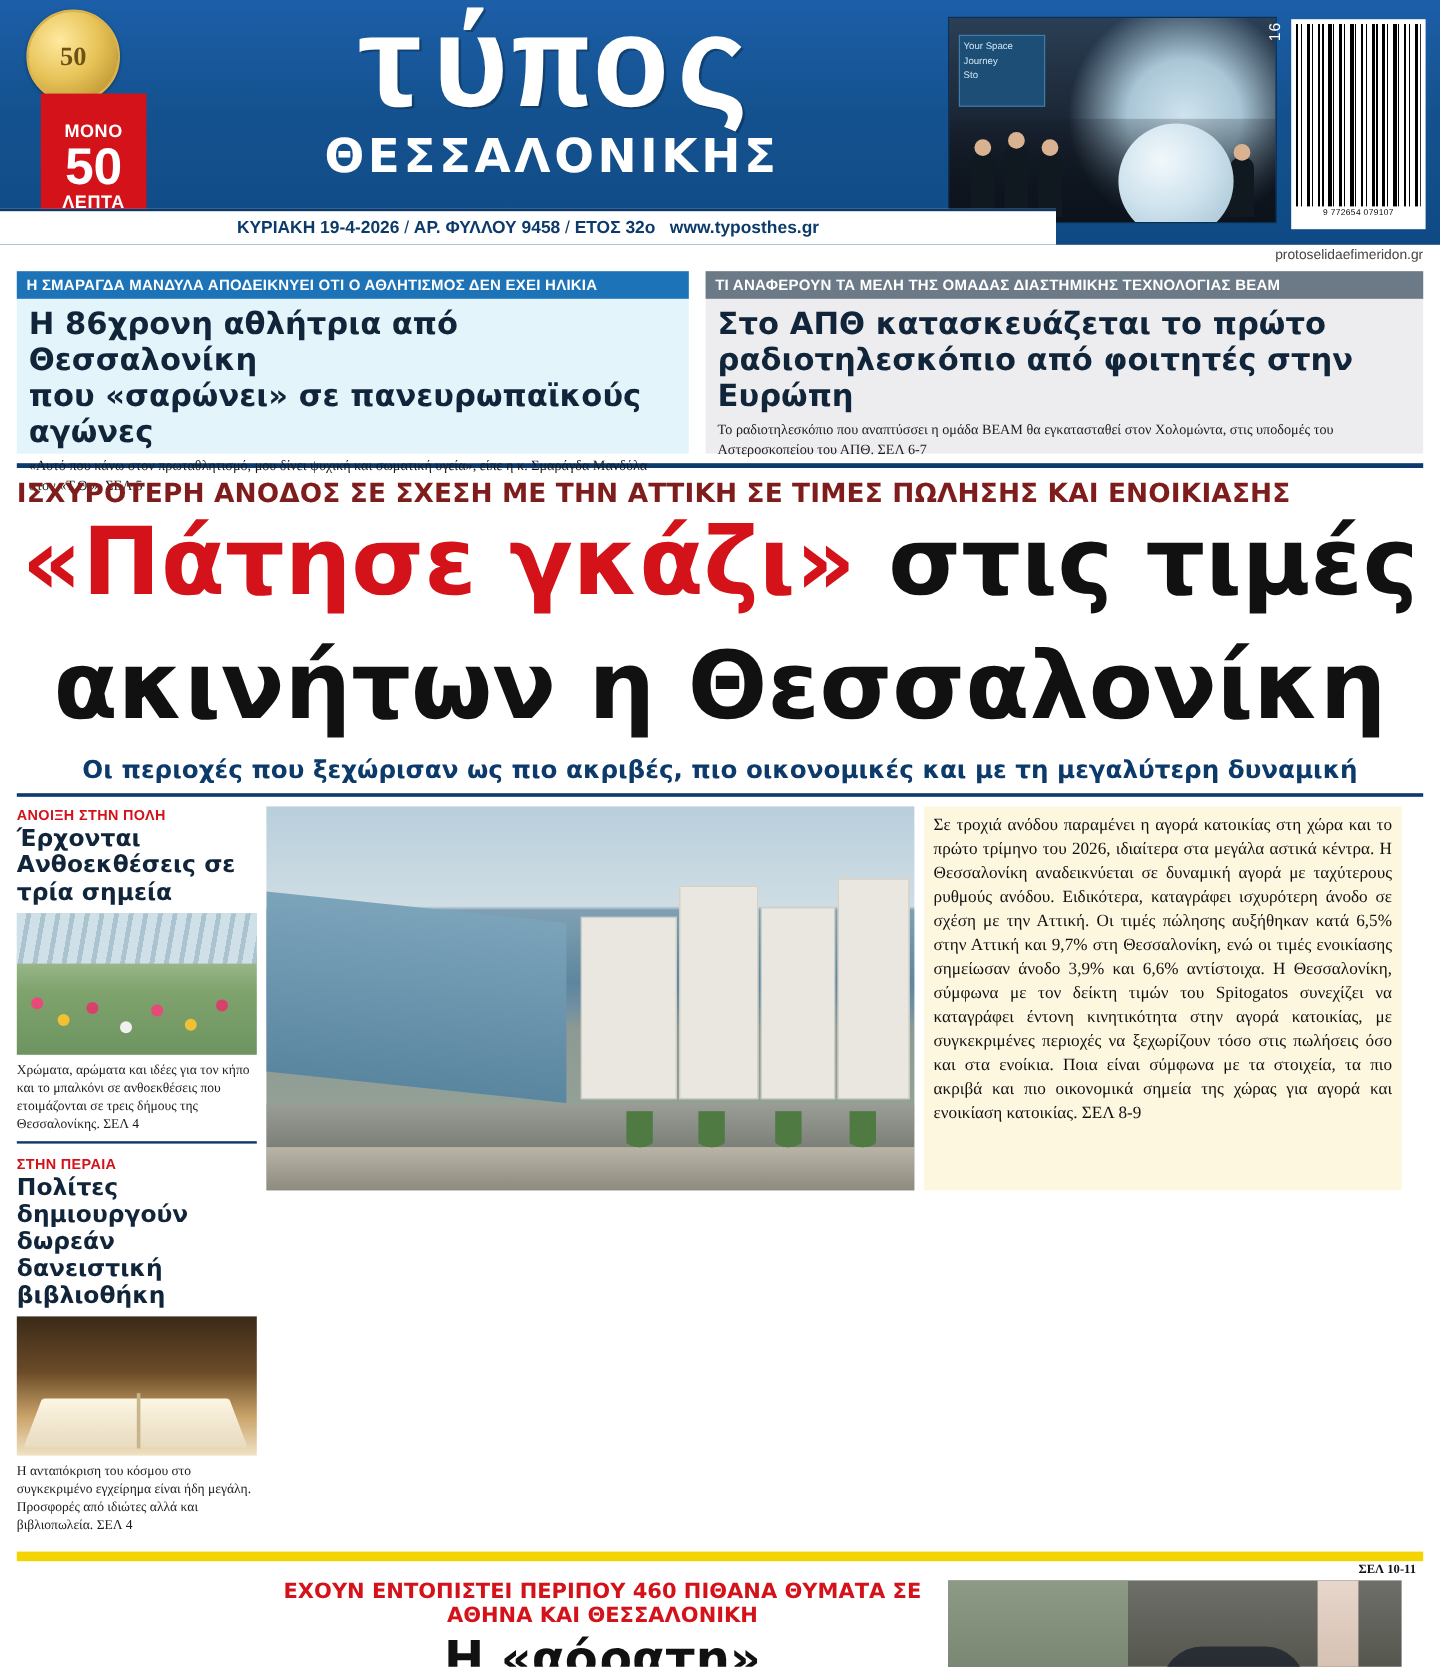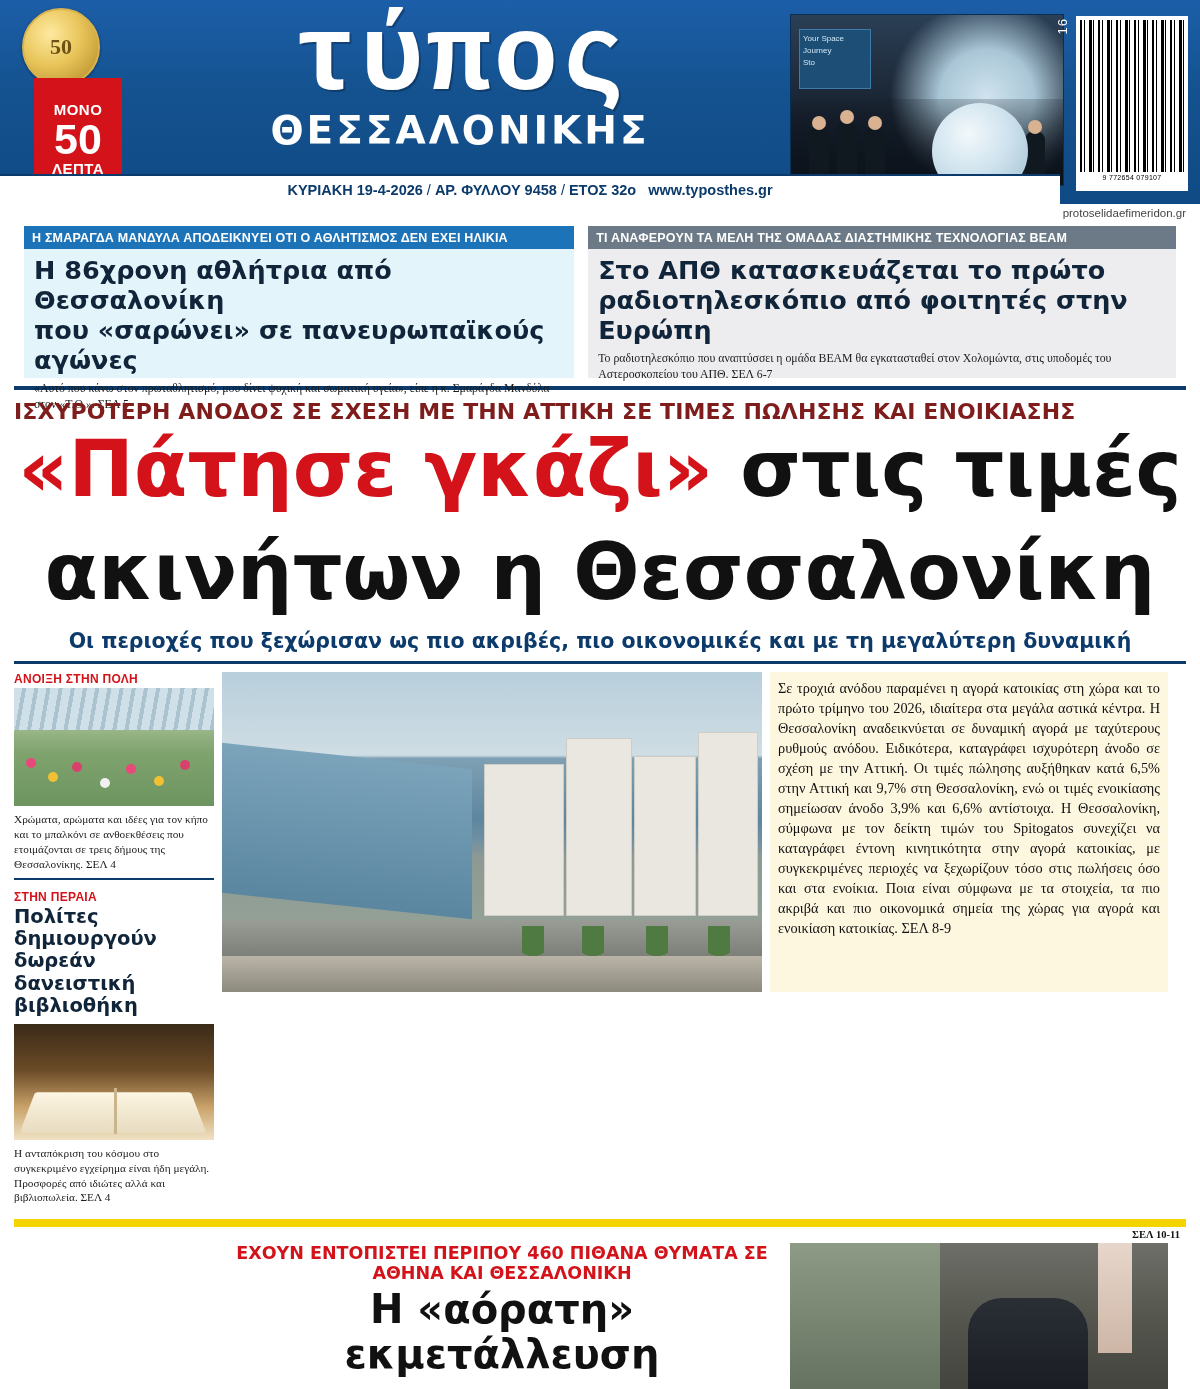--- a/index.html
+++ b/index.html
@@ -138,21 +138,21 @@
     font-size: 13px;
     color: #fff;
     writing-mode: vertical-rl;
     transform: rotate(180deg);
     letter-spacing: 1px;
   }
 
   .dateline {
     position: absolute;
     left: 0; bottom: 0;
-    width: 1060px;
+    width: 880px;
     height: 28px;
     background: #ffffff;
     color: #0b3a6b;
     font-size: 14.5px;
     font-weight: bold;
     display: flex;
     align-items: center;
     justify-content: center;
     border-top: 2px solid #0b3a6b;
   }
@@ -166,21 +166,21 @@
     font-size: 11.5px;
     color: #444;
     padding: 3px 14px 0 0;
     box-sizing: border-box;
   }
 
   
   .teasers {
     display: flex;
     gap: 0;
-    padding: 0 24px;
+    padding: 0 14px;
     box-sizing: border-box;
     height: 152px;
   }
   .teaser {
     box-sizing: border-box;
     padding: 0;
   }
   .teaser.left { width: 560px; background: #e4f4fb; }
   .teaser.spacer { width: 14px; }
   .teaser.right { width: 598px; background: #ededef; }
@@ -515,20 +515,21 @@
 
 <div class="subhead">Οι περιοχές που ξεχώρισαν ως πιο ακριβές, πιο οικονομικές και με τη μεγαλύτερη δυναμική</div>
 <div class="rule-mid"></div>
 
 <div class="cols">
 
   <div class="col-left">
 
     <div class="sidebox">
       <div class="kicker">ΑΝΟΙΞΗ ΣΤΗΝ ΠΟΛΗ</div>
+      <h3>Έρχονται Ανθοεκθέσεις σε τρία σημεία</h3>
       <div class="thumb-flowers">
         <div class="roof"></div>
         <span class="f" style="left:12px;top:70px;background:#e8497a"></span>
         <span class="f" style="left:34px;top:84px;background:#f2c033"></span>
         <span class="f" style="left:58px;top:74px;background:#d8416b"></span>
         <span class="f" style="left:86px;top:90px;background:#f0f0f0"></span>
         <span class="f" style="left:112px;top:76px;background:#e8497a"></span>
         <span class="f" style="left:140px;top:88px;background:#f2c033"></span>
         <span class="f" style="left:166px;top:72px;background:#d8416b"></span>
       </div>

